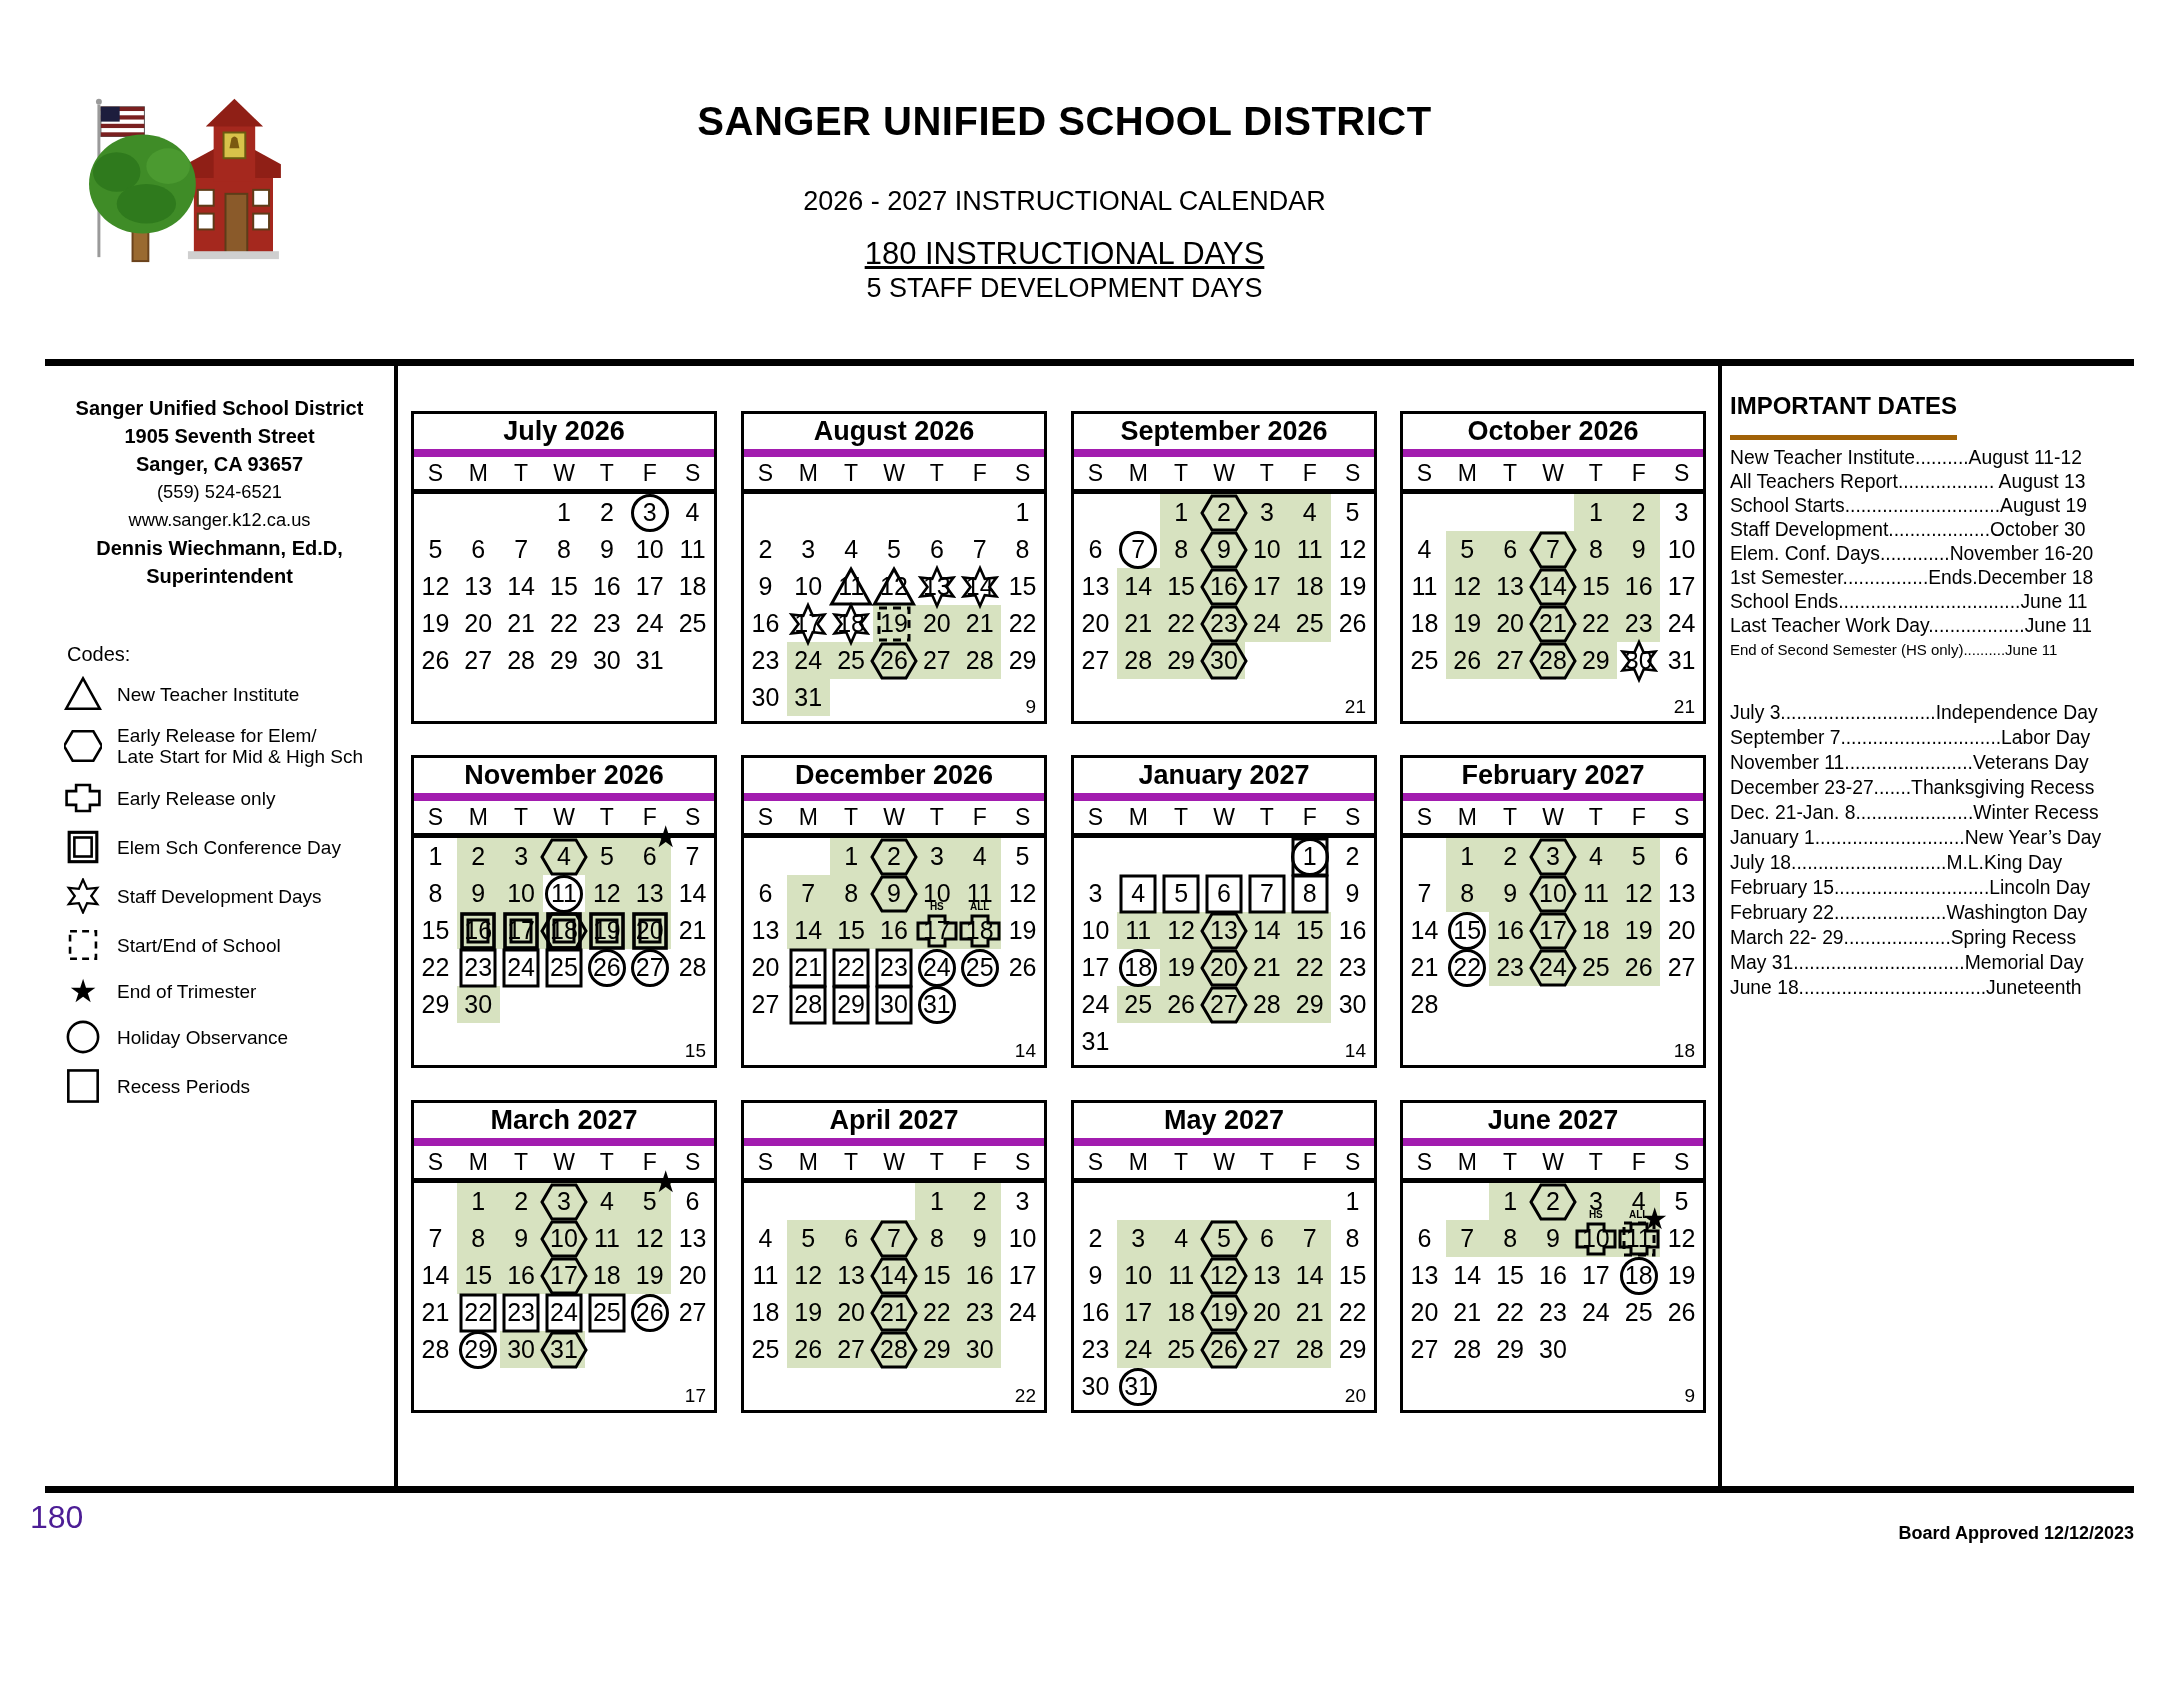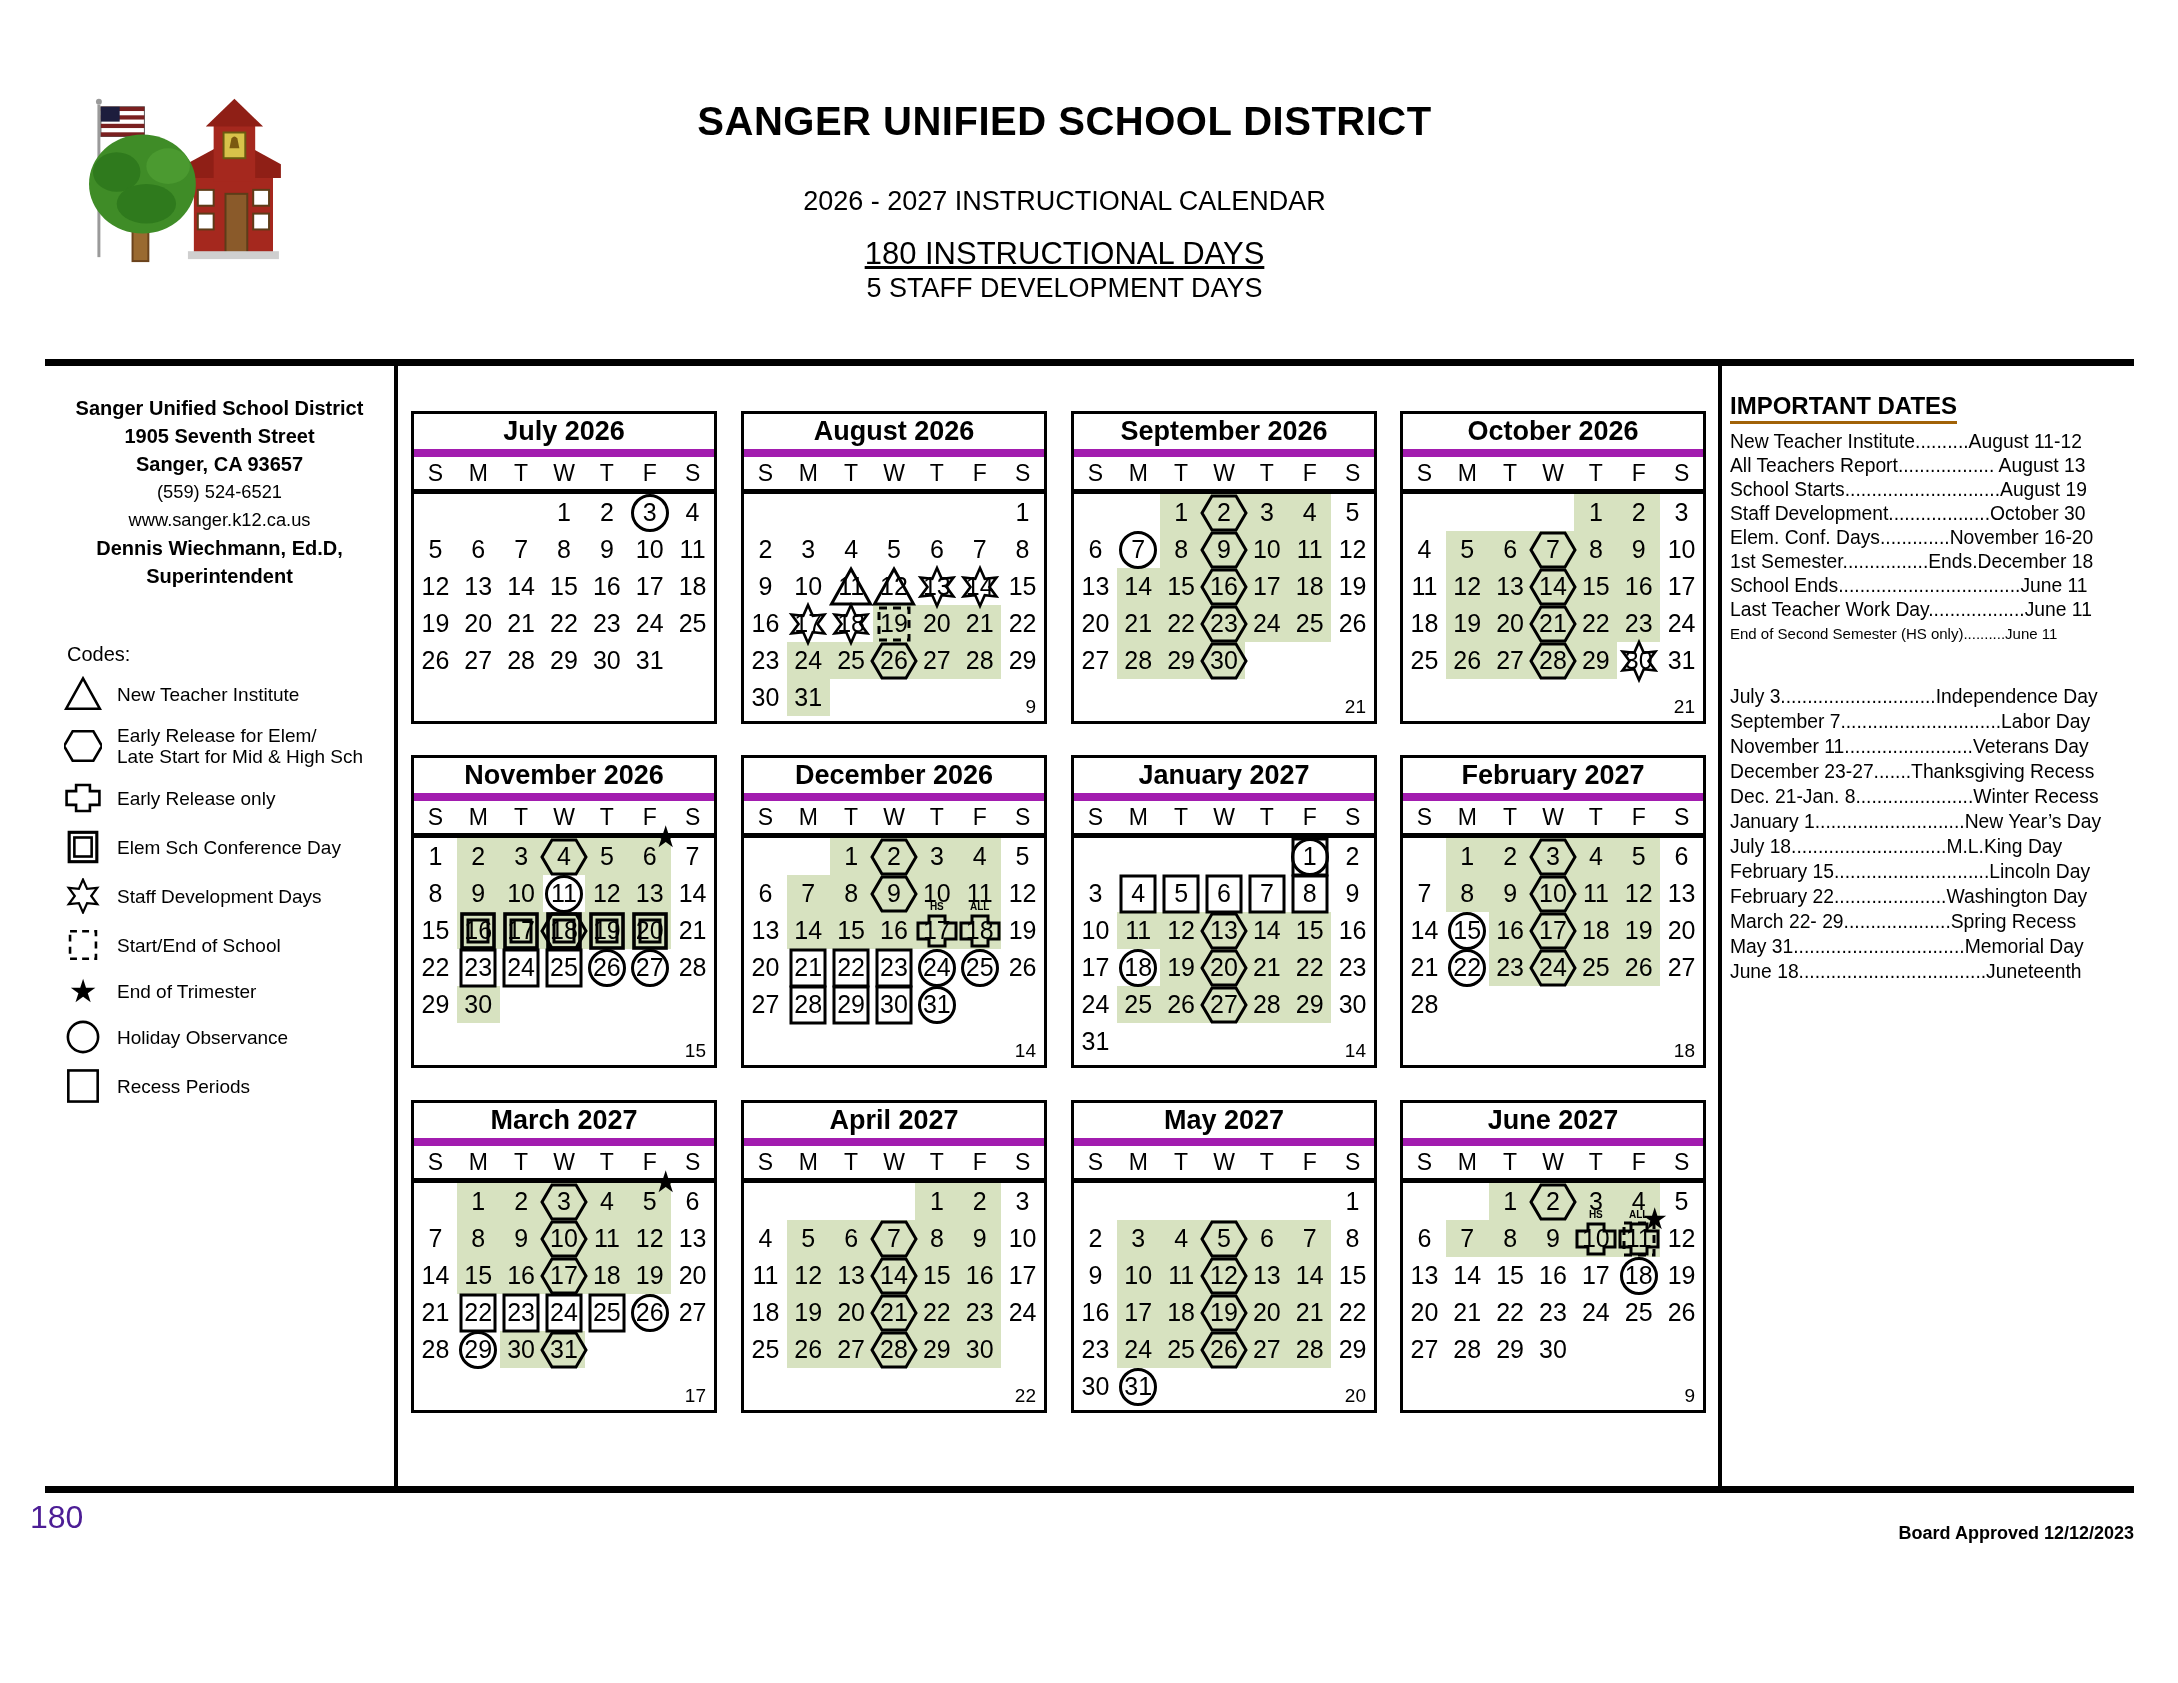--- a/index.html
+++ b/index.html
@@ -50,21 +50,21 @@
   .m-days { display:grid; grid-template-columns:repeat(7,1fr); grid-auto-rows:37px; }
   .day-cell { position:relative; display:flex; align-items:center; justify-content:center; font-size:25px; }
   .day-cell.hl { background:var(--green); }
   .day-cell svg.mark { position:absolute; left:50%; top:50%; transform:translate(-50%,-50%); overflow:visible; z-index:2; }
   .day-cell .star5 { position:absolute; top:-16px; right:-8px; font-size:30px; line-height:30px; z-index:3; }
   .day-cell .sublabel { position:absolute; top:-12px; left:0; width:100%; text-align:center; font-size:10px; font-weight:bold; line-height:13px; z-index:3; }
   .m-count { position:absolute; right:8px; bottom:3px; font-size:19px; }
 
   
   .rightcol { position:absolute; left:1685px; top:0; width:401px; height:100%; padding-top:26px; }
-  .sec-h { font-size:24px; font-weight:bold; border-bottom:3px solid #a16207; display:inline-block; padding-bottom:1px; margin-bottom:6px; }
+  .sec-h { font-size:24px; font-weight:bold; border-bottom:5px solid #a16207; display:inline-block; padding-bottom:15px; margin-bottom:6px; }
   .date-line { font-size:19.3px; line-height:24px; white-space:nowrap; }
   .date-line.small { font-size:15px; }
   .holiday-gap { height:38px; }
   .date-line.tall { line-height:25px; }
 
   
   .page-num { position:absolute; left:30px; top:1499px; font-size:32px; color:#4c1d95; }
   .approved { position:absolute; right:44px; top:1523px; font-size:18px; font-weight:bold; }
 </style>
 </head>

